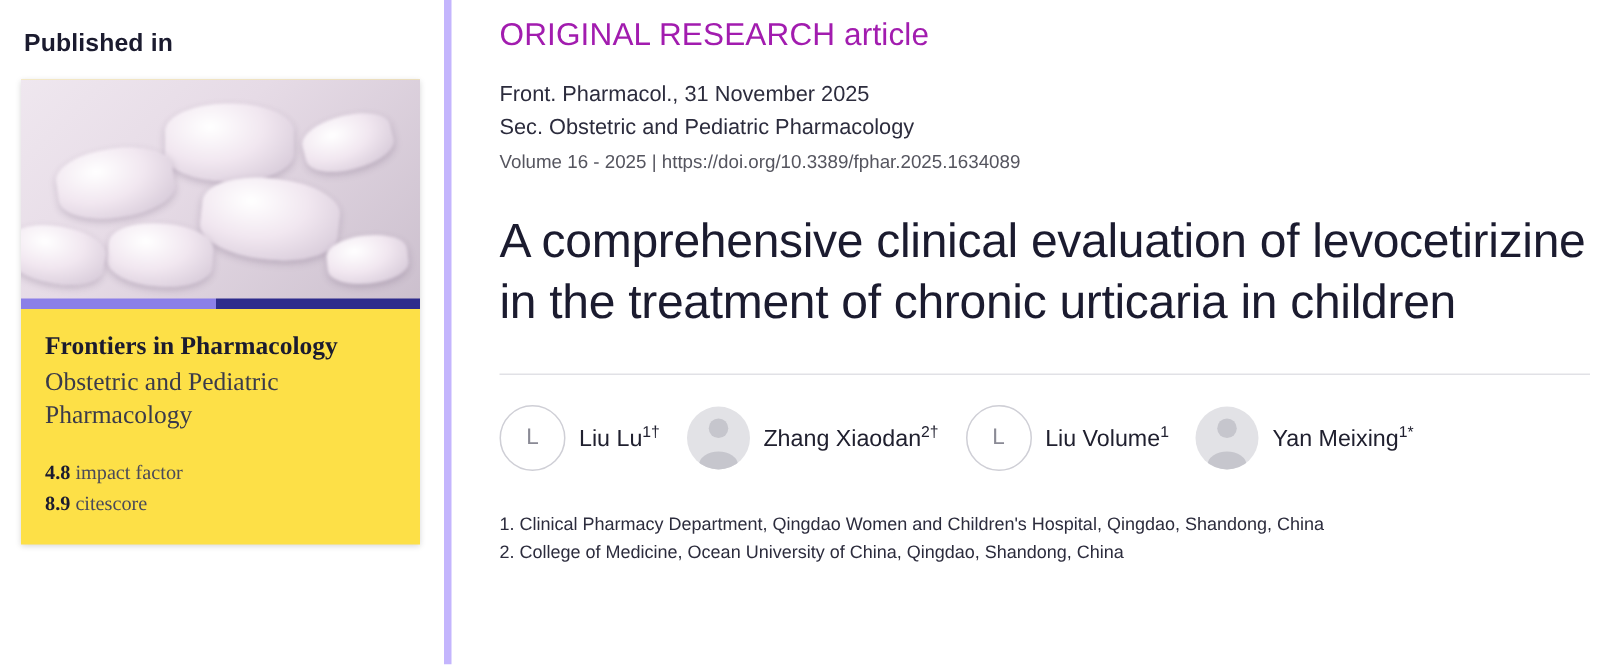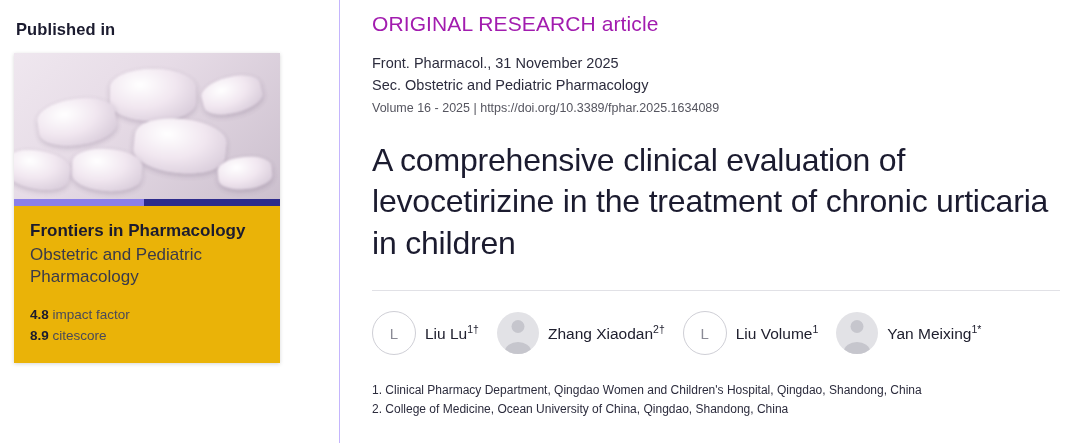--- a/index.html
+++ b/index.html
@@ -16,38 +16,39 @@
   }
   .page {
     display: flex;
     width: 1080px;
     height: 443px;
     box-sizing: border-box;
   }
 
   
   .left-col {
-    width: 340px;
+    width: 301px;
     box-sizing: border-box;
     padding: 14px 16px 0 14px;
-    border-right: 1px solid #c4b5fd;
+    border-right: 5px solid #c4b5fd;
     position: relative;
   }
   .published-in {
     font-size: 16.5px;
     font-weight: bold;
     color: #1b1b2f;
     letter-spacing: 0.1px;
     margin: 6px 0 14px 2px;
   }
   .journal-card {
     width: 266px;
-    background: #eab308;
+    background: #fde047;
     box-shadow: 0 1px 4px rgba(0,0,0,0.16);
     box-sizing: border-box;
+    font-family: Liberation Serif, serif;
   }
   .cover-art {
     height: 153px;
     position: relative;
     overflow: hidden;
     background: linear-gradient(135deg, #efe7ef 0%, #e6dbe6 40%, #cbbfcd 100%);
   }
   .cover-art .blur-wrap {
     position: absolute;
     inset: 0;

